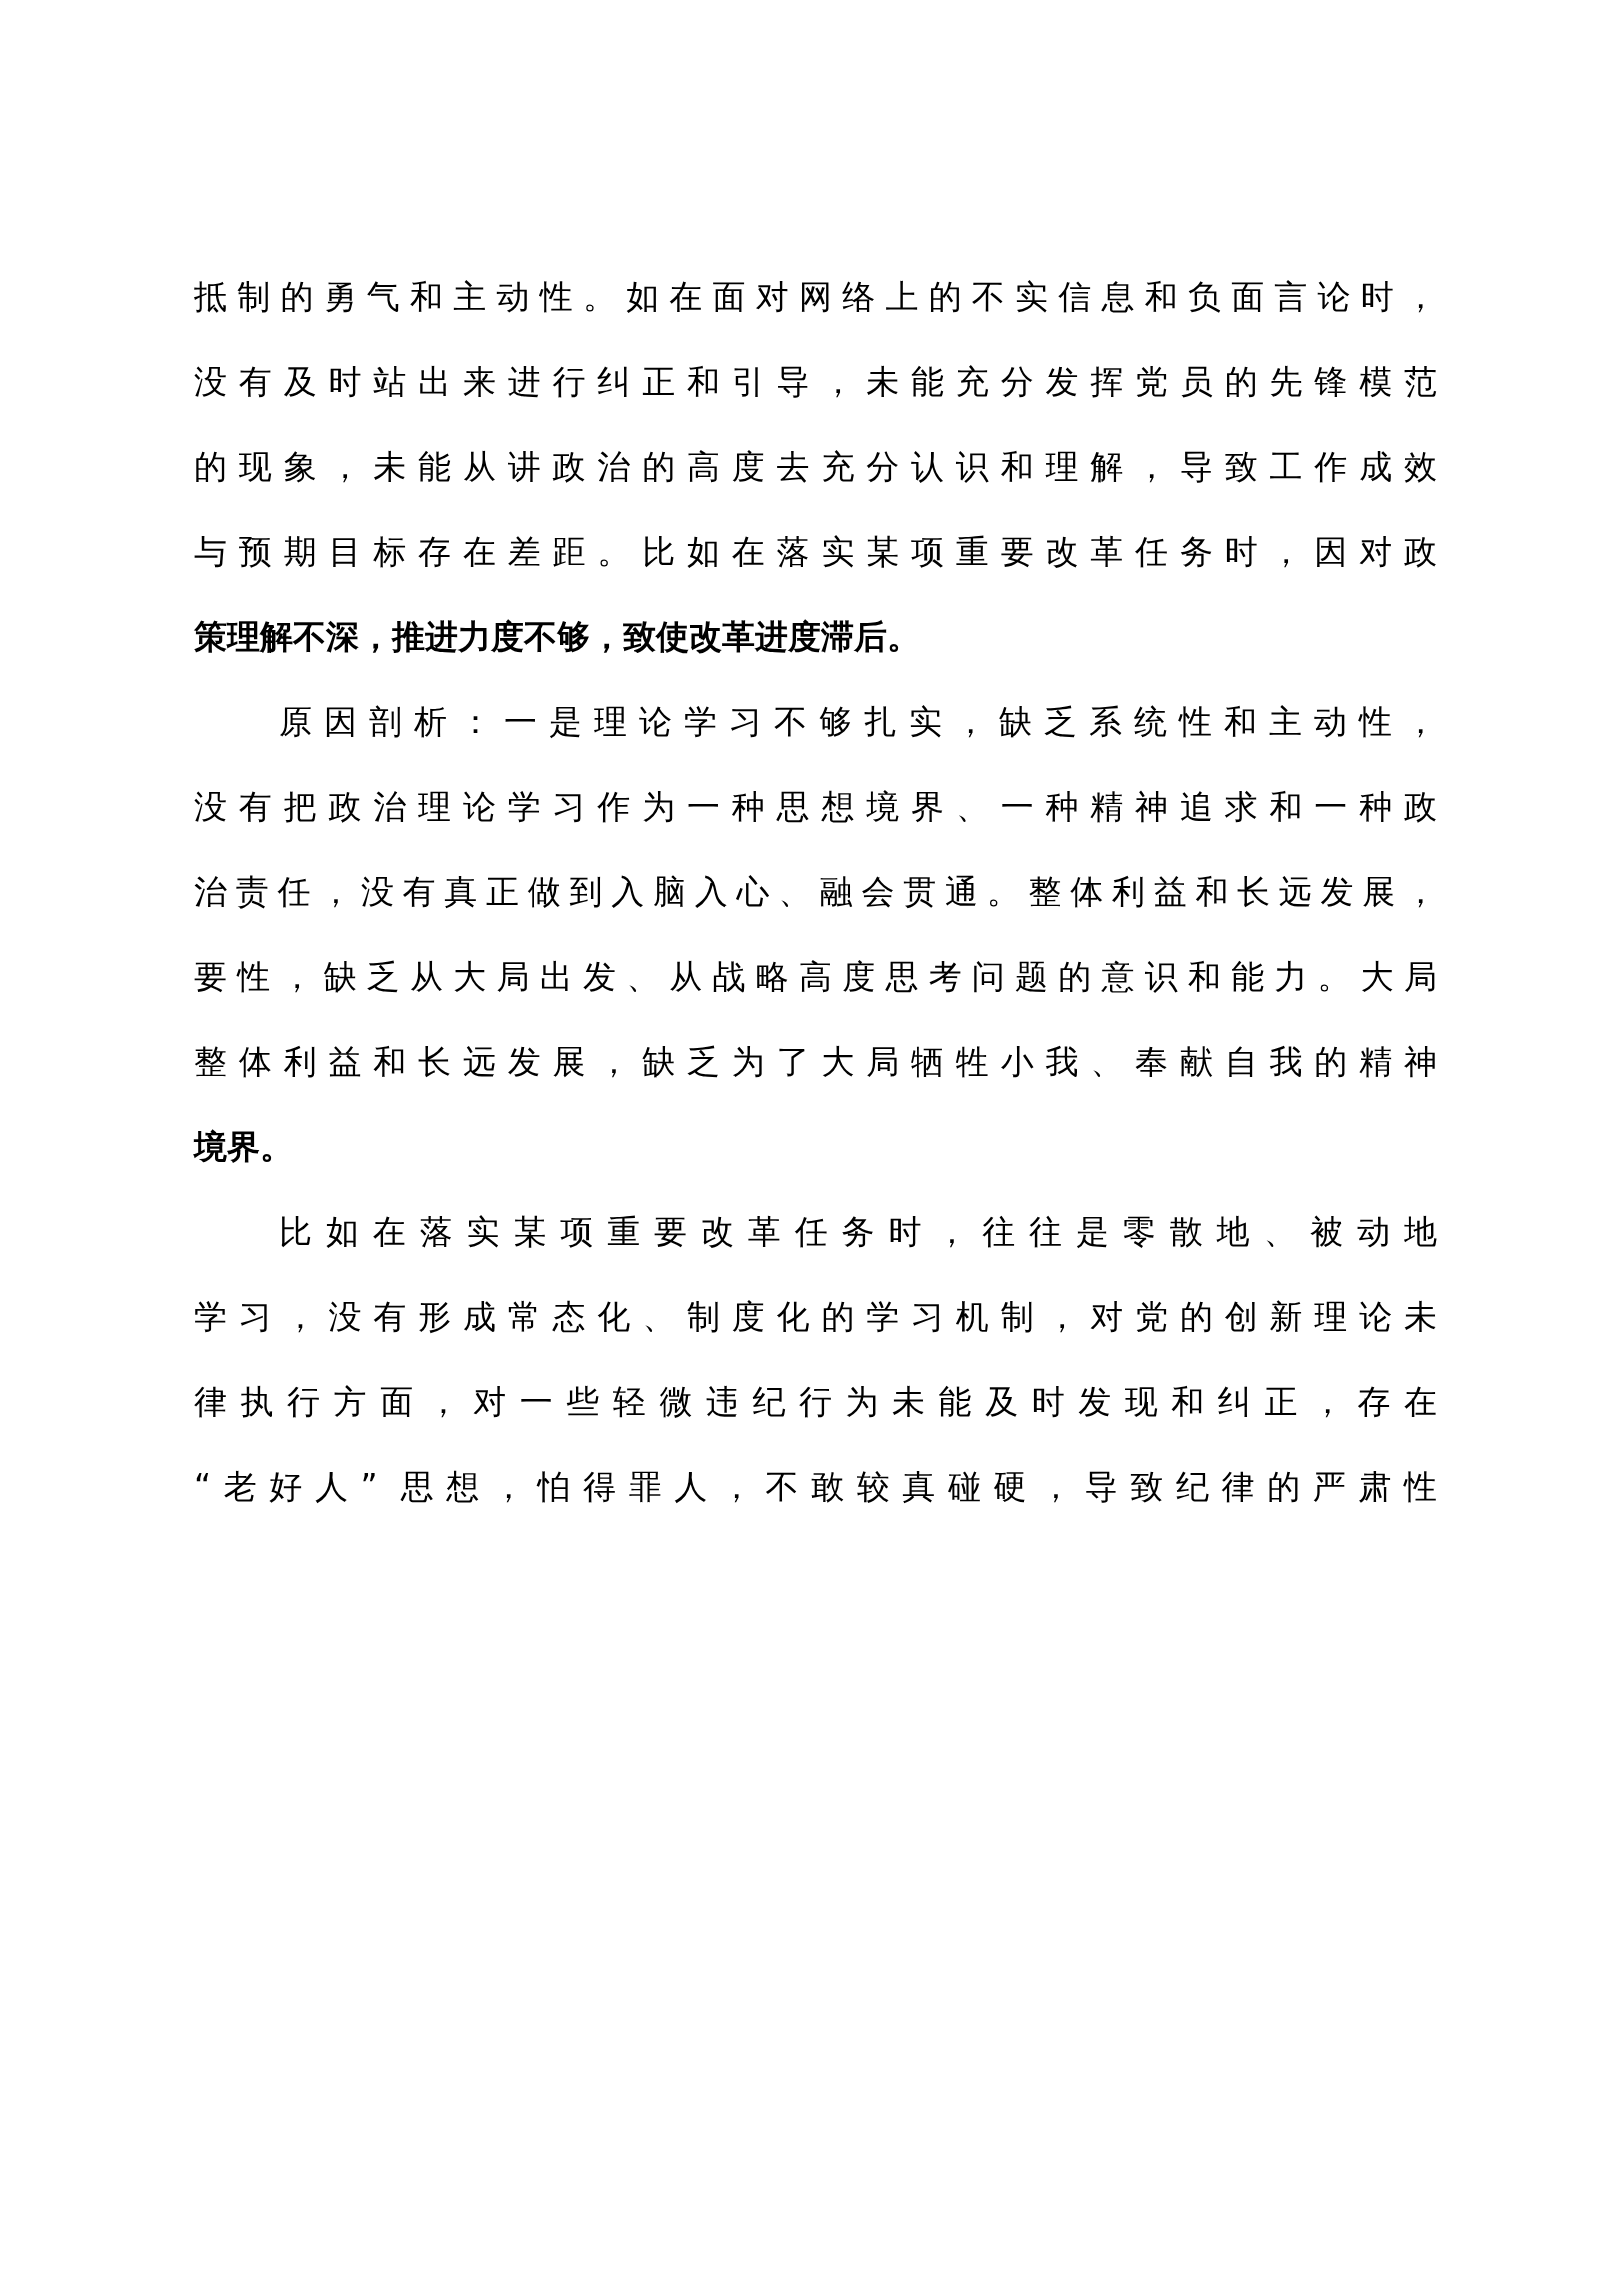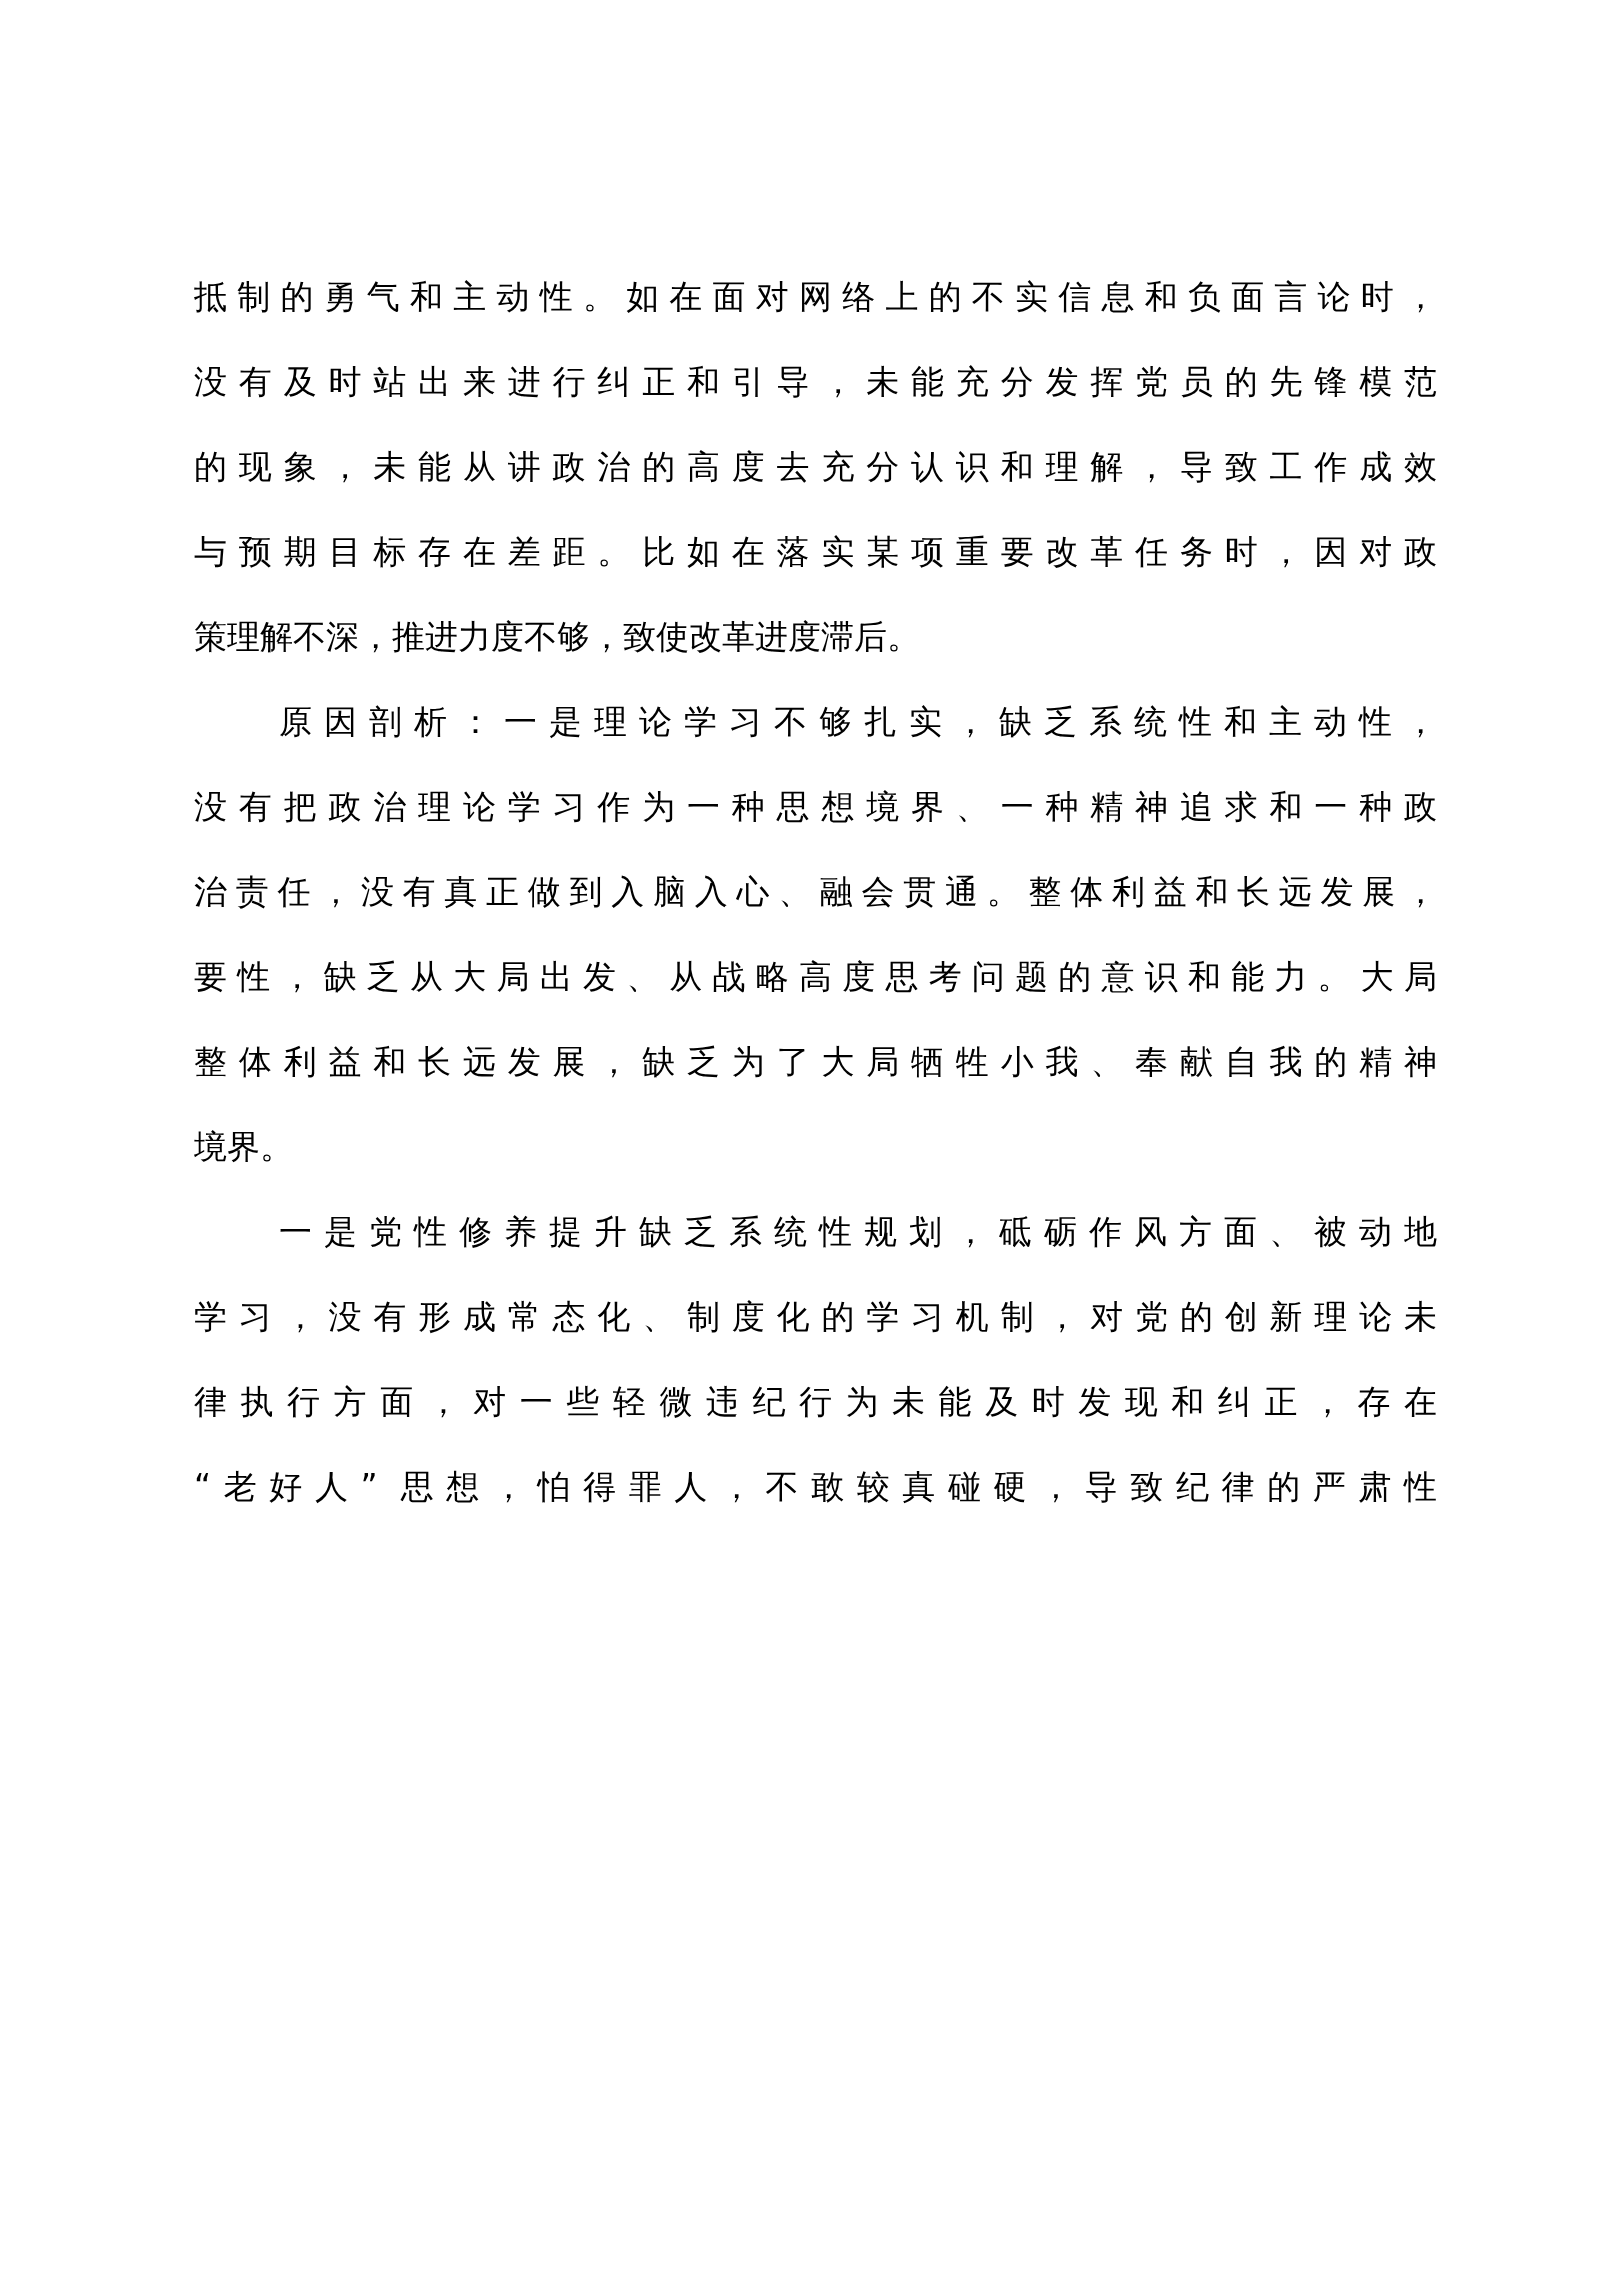--- a/index.html
+++ b/index.html
@@ -31,20 +31,21 @@
     word-break: break-all;
     line-break: anywhere;
   }
   .line {
     display: block;
     white-space: nowrap;
     text-align-last: justify;
   }
   .line.last {
     text-align-last: left;
+    font-weight: bold;
   }
   .heading {
     margin: 0;
     padding: 0;
     text-indent: 2em;
     white-space: nowrap;
   }
 </style>
 </head>
 <body>
@@ -63,20 +64,20 @@
     <span class="line" style="padding-left:85px;">原因剖析：一是理论学习不够扎实，缺乏系统性和主动性，</span>
     <span class="line">没有把政治理论学习作为一种思想境界、一种精神追求和一种政</span>
     <span class="line">治责任，没有真正做到入脑入心、融会贯通。整体利益和长远发展，</span>
     <span class="line">要性，缺乏从大局出发、从战略高度思考问题的意识和能力。大局</span>
     <span class="line">整体利益和长远发展，缺乏为了大局牺牲小我、奉献自我的精神</span>
     <span class="line last">境界。</span>
   </p>
 
 
   <p class="para">
-    <span class="line" style="padding-left:85px;">一是党性修养提升缺乏系统性规划，砥砺作风方面、被动地</span>
+    <span class="line" style="padding-left:85px;">比如在落实某项重要改革任务时，往往是零散地、被动地</span>
     <span class="line">学习，没有形成常态化、制度化的学习机制，对党的创新理论未</span>
     <span class="line">律执行方面，对一些轻微违纪行为未能及时发现和纠正，存在</span>
     <span class="line">“老好人” 思想，怕得罪人，不敢较真碰硬，导致纪律的严肃性</span>
   </p>
 
 </div>
 
 
 </body></html>

